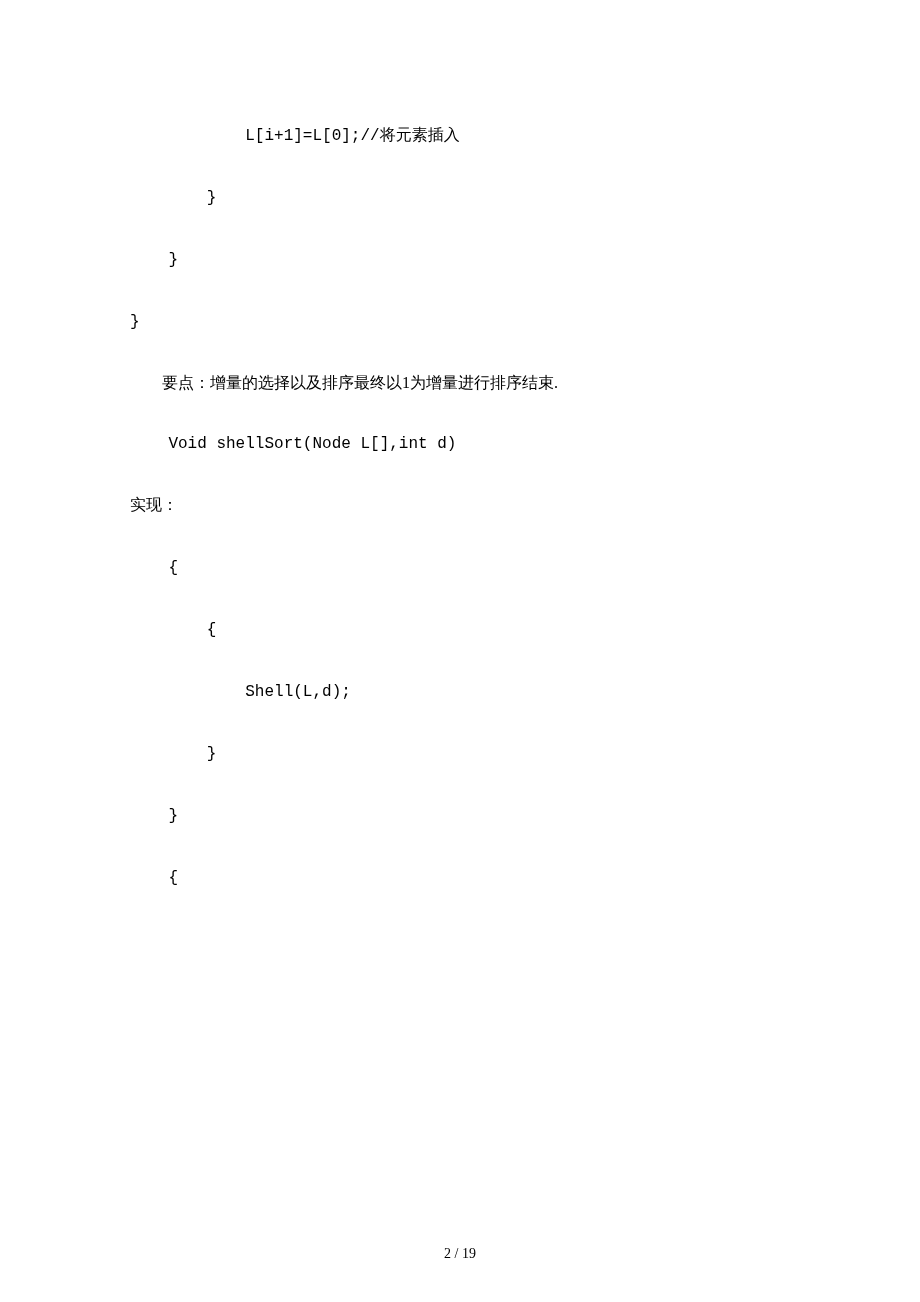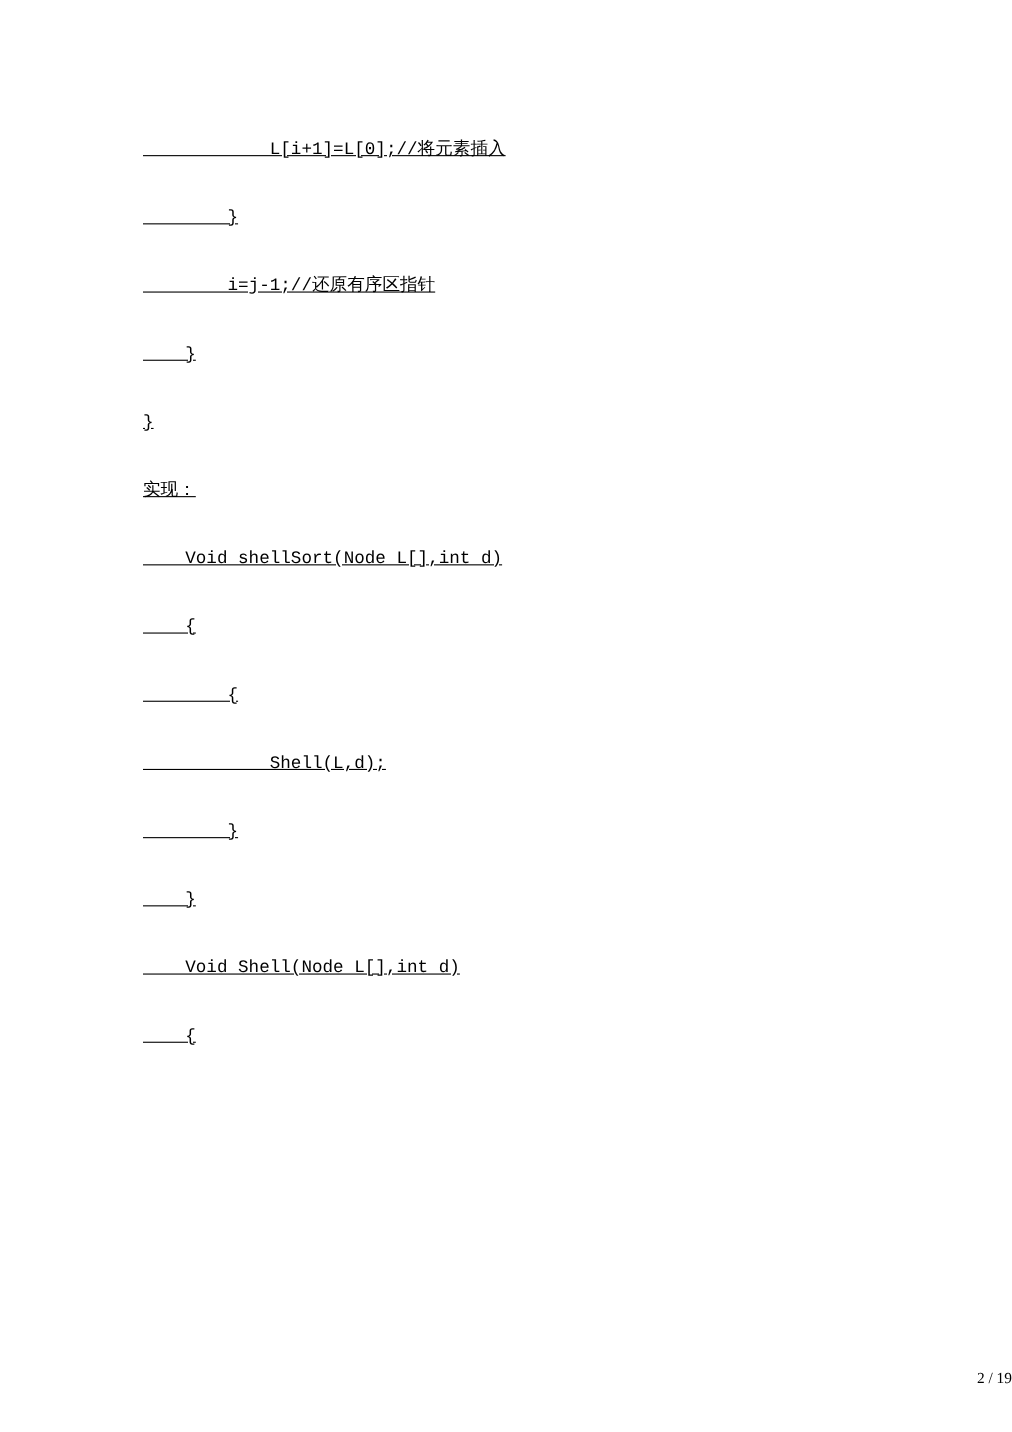--- a/index.html
+++ b/index.html
@@ -12,56 +12,54 @@
       height: 1302px;
       background: #ffffff;
       font-family: "SimSun", "宋体", serif;
       font-size: 16px;
       color: #000000;
       padding: 120px 130px 40px 130px;
       position: relative;
     }
     .content {
       line-height: 2.0;
-      text-decoration: underline;
     }
     .line {
       margin-bottom: 30px;
       white-space: pre;
       font-family: "SimSun", "宋体", "Courier New", monospace;
     }
     .para {
       margin-bottom: 30px;
       text-indent: 2em;
       line-height: 1.9;
     }
     .footer {
       position: absolute;
       bottom: 40px;
       left: 0;
       right: 0;
-      text-align: right;
+      text-align: center;
       font-size: 14px;
       font-family: "SimSun", serif;
     }
   </style>
 </head>
 <body>
 
 <div class="content">
   <div class="line">            L[i+1]=L[0];//将元素插入</div>
   <div class="line">        }</div>
-  <div class="line">        i=j-1;//还原有序区指针</div>
   <div class="line">    }</div>
   <div class="line">}</div>
+  <div class="para">要点：增量的选择以及排序最终以1为增量进行排序结束.</div>
+  <div class="line">    Void shellSort(Node L[],int d)</div>
   <div class="line">实现：</div>
-  <div class="line">    Void shellSort(Node L[],int d)</div>
   <div class="line">    {</div>
   <div class="line">        {</div>
   <div class="line">            Shell(L,d);</div>
   <div class="line">        }</div>
   <div class="line">    }</div>
-  <div class="line">    Void Shell(Node L[],int d)</div>
   <div class="line">    {</div>
 
 </div>
 
 <div class="footer">2 / 19</div>
 
 </body></html>

